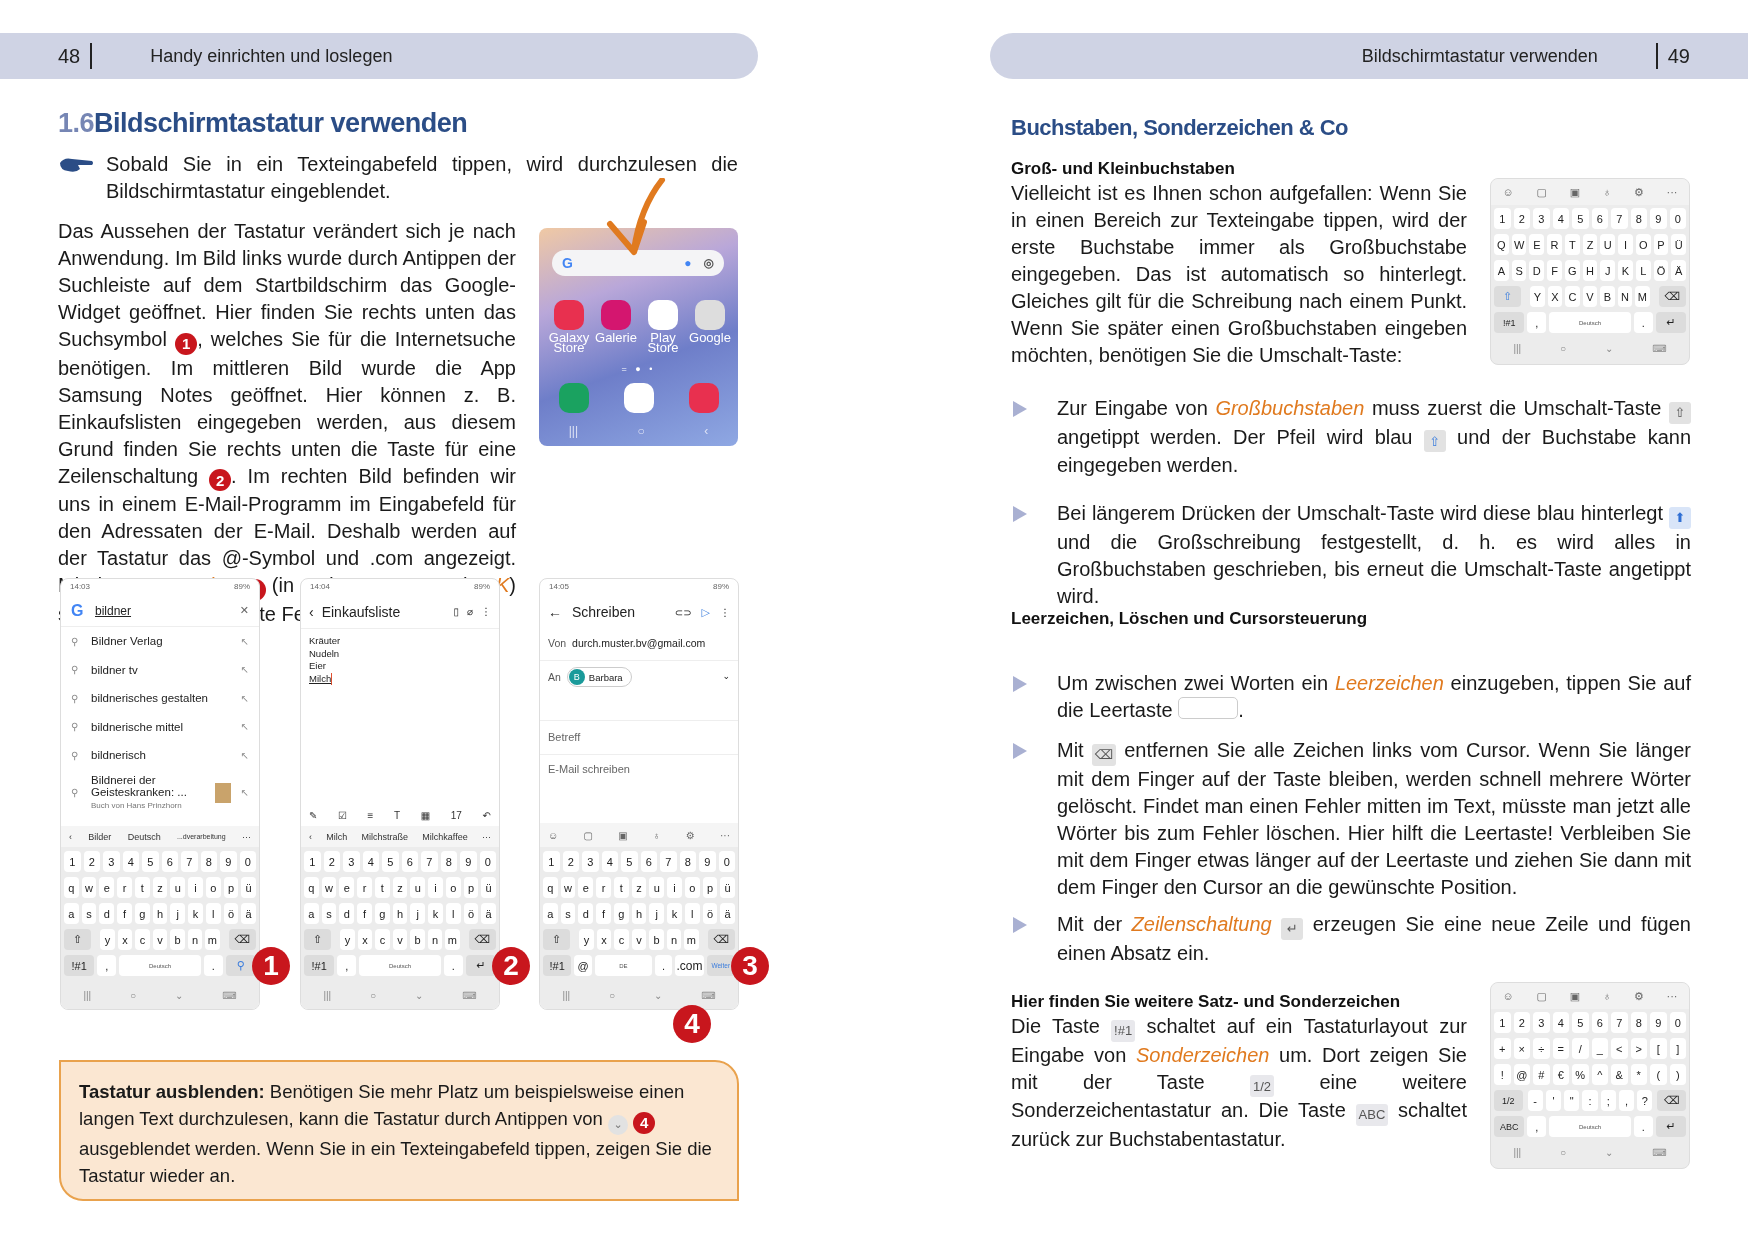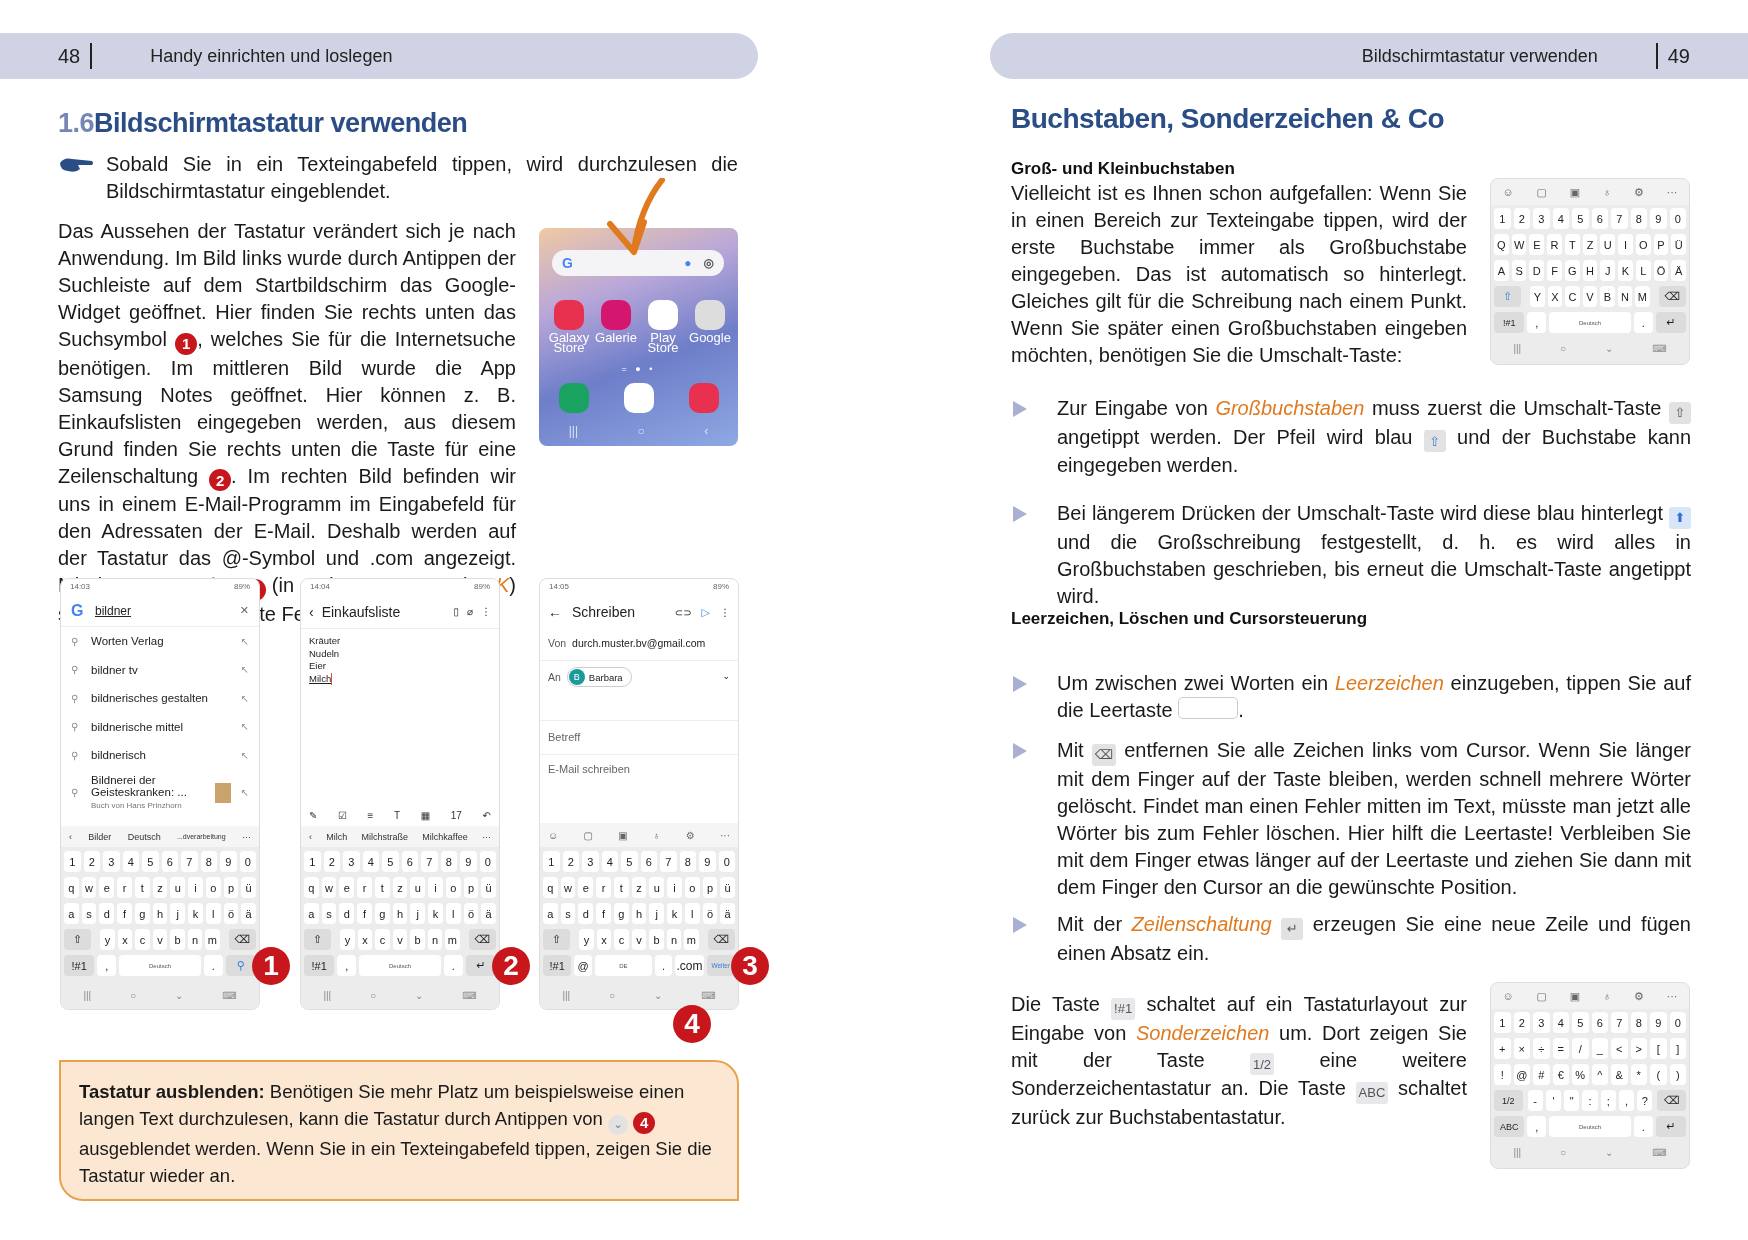--- a/index.html
+++ b/index.html
@@ -45,21 +45,21 @@
 .sugg{height:21px;background:#f5f5f5;display:flex;align-items:center;justify-content:space-between;padding:0 8px;font-size:9px;color:#333}
 .srow{display:flex;align-items:center;height:28.5px;padding:0 10px;font-size:11.5px;color:#222}
 .srow .q{width:20px;color:#888;font-size:10px}
 .srow .t{flex:1}
 .srow .a{color:#888;font-size:10px}
 
 .tip{position:absolute;left:59px;top:1060px;width:680px;height:141px;background:#fbe7d2;border:2px solid #e9a24d;border-radius:0 24px 0 24px;padding:16px 18px;font-size:18.5px;line-height:27px;color:#1a1a1a;font-family:"Liberation Sans Narrow","Liberation Sans",sans-serif}
 .tip b{font-weight:bold}
 .chev{display:inline-flex;width:20px;height:20px;border-radius:50%;background:#e2e2e2;color:#777;font-size:11px;align-items:center;justify-content:center;vertical-align:-3px}
 
-.h2{position:absolute;left:1011px;top:103px;font-size:28px;font-weight:bold;color:#2b4d86;font-family:"Liberation Sans Narrow","Liberation Sans",sans-serif;letter-spacing:-0.5px}
+.h2{position:absolute;left:1011px;top:115px;font-size:22px;font-weight:bold;color:#2b4d86;font-family:"Liberation Sans Narrow","Liberation Sans",sans-serif;letter-spacing:-0.5px}
 .h3{font-size:17px;font-weight:bold;color:#111;font-family:"Liberation Sans Narrow","Liberation Sans",sans-serif}
 .blk{position:absolute;font-size:20px;line-height:27px;text-align:justify}
 .bul{position:absolute;left:1011px;width:680px;font-size:20px;line-height:27px;text-align:justify;padding-left:46px}
 .bul .tri{position:absolute;left:2px;top:6px;width:0;height:0;border-top:8px solid transparent;border-bottom:8px solid transparent;border-left:14px solid #a9b0d2}
 .kic{display:inline-flex;align-items:center;justify-content:center;min-width:22px;height:22px;background:#e2e2e2;border-radius:3px;font-size:13px;color:#555;vertical-align:-2px;padding:0 3px}
 .kic.blue{color:#3b7ddd}
 .kic.fill{background:#d9e5f8;color:#2f6fd4}
 .kic.space{width:60px;height:22px;background:#fff;border:1px solid #ccc;border-radius:5px}
 .kic.txt{font-size:13px;color:#555;background:#e8e8ec}
 
@@ -122,21 +122,21 @@
       <span>14:03</span>
       <span>89%</span>
     </div>
   <div style="display:flex;align-items:center;padding:6px 10px;border-bottom:1px solid #eee;height:32px">
     <span style="font-weight:bold;color:#4285f4;font-size:16px;width:24px">G</span>
     <span style="flex:1;text-decoration:underline;font-size:12px">bildner</span>
     <span style="color:#666">✕</span>
   </div>
   <div class="srow">
       <span class="q">⚲</span>
-      <span class="t">Worten Verlag</span>
+      <span class="t">Bildner Verlag</span>
       <span class="a">↖</span>
     </div>
   <div class="srow">
       <span class="q">⚲</span>
       <span class="t">bildner tv</span>
       <span class="a">↖</span>
     </div>
   <div class="srow">
       <span class="q">⚲</span>
       <span class="t">bildnerisches gestalten</span>
@@ -479,20 +479,21 @@
   <span class="tri"></span>
   <span>Mit </span><span class="kic">⌫</span><span> entfernen Sie alle Zeichen links vom Cursor. Wenn Sie länger mit dem Finger auf der Taste bleiben, werden schnell mehrere Wörter gelöscht. Findet man einen Fehler mitten im Text, müsste man jetzt alle Wörter bis zum Fehler löschen. Hier hilft die Leertaste! Verbleiben Sie mit dem Finger etwas länger auf der Leertaste und ziehen Sie dann mit dem Finger den Cursor an die gewünschte Position.</span>
 </div>
 
 <div class="bul" style="top:911px">
   <span class="tri"></span>
   <span>Mit der </span><span class="or">Zeilenschaltung</span> <span class="kic">↵</span><span> erzeugen Sie eine neue Zeile und fügen einen Absatz ein.</span>
 </div>
 
 <div class="blk" style="left:1011px;top:991px;width:456px">
+  <div class="h3" style="line-height:22px">Hier finden Sie weitere Satz- und Sonderzeichen</div>
   <div><span>Die Taste </span><span class="kic txt">!#1</span><span> schaltet auf ein Tastaturlayout zur Eingabe von </span><span class="or">Sonderzeichen</span><span> um. Dort zeigen Sie mit der Taste </span><span class="kic txt">1/2</span><span> eine weitere Sonderzeichentastatur an. Die Taste </span><span class="kic txt">ABC</span><span> schaltet zurück zur Buchstabentastatur.</span></div>
 </div>
 
 <div class="rkb" style="top:178px;height:187px">
   <div class="tb">
       <span>☺</span>
       <span>▢</span>
       <span>▣</span>
       <span>♁</span>
       <span>⚙</span>

